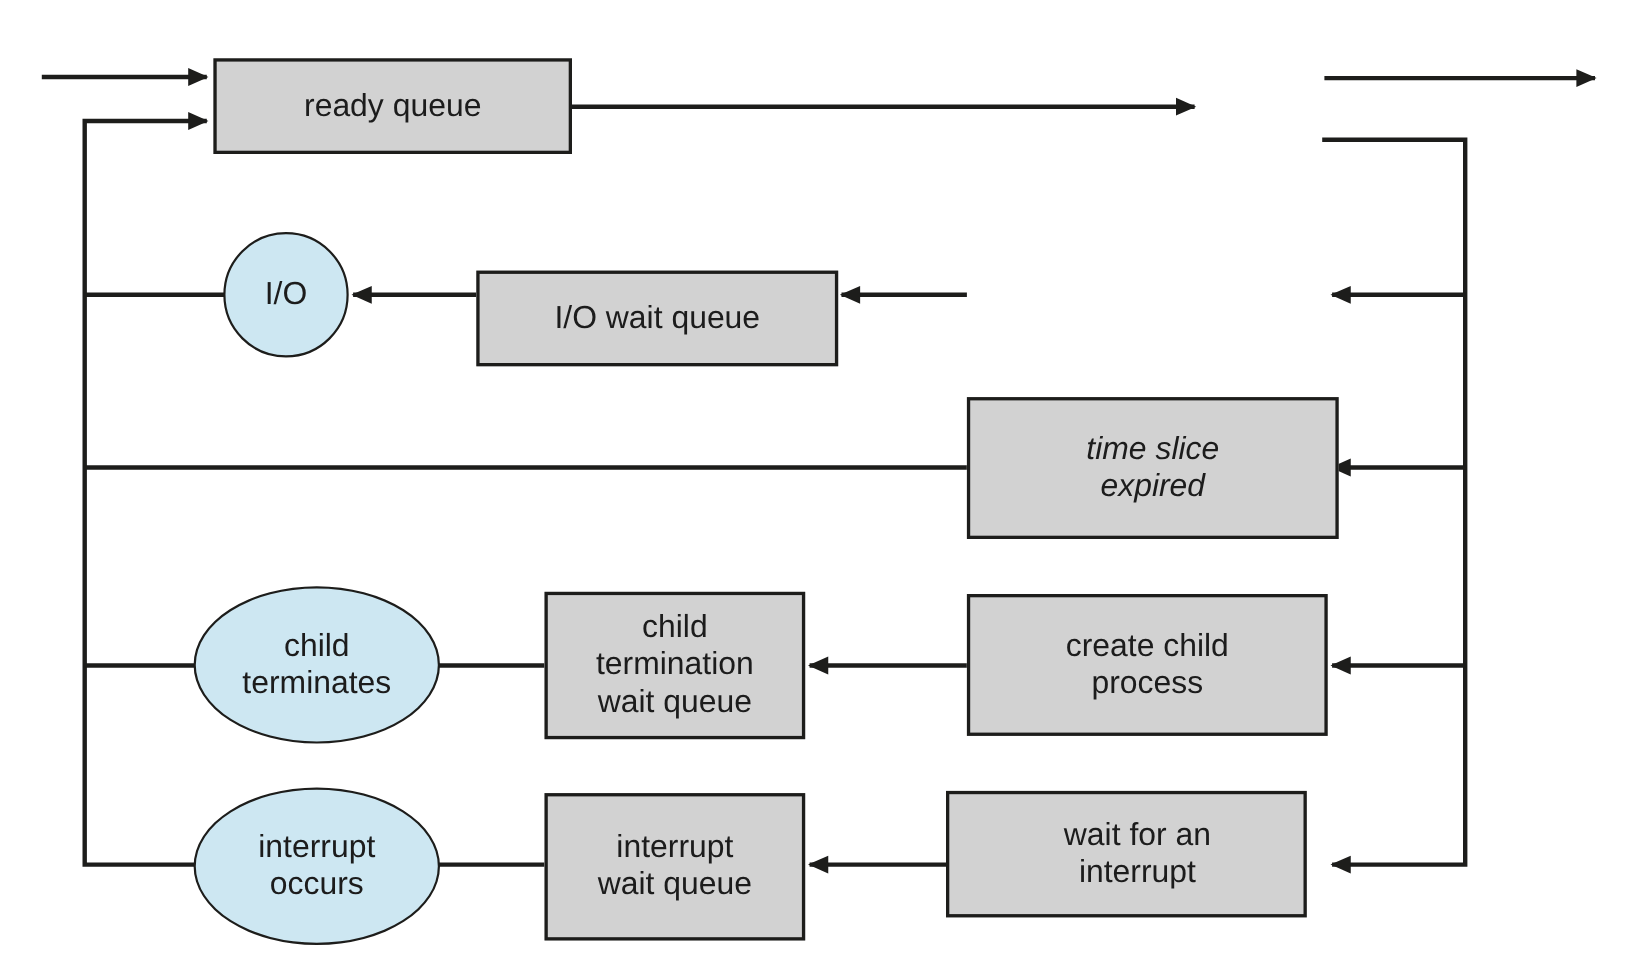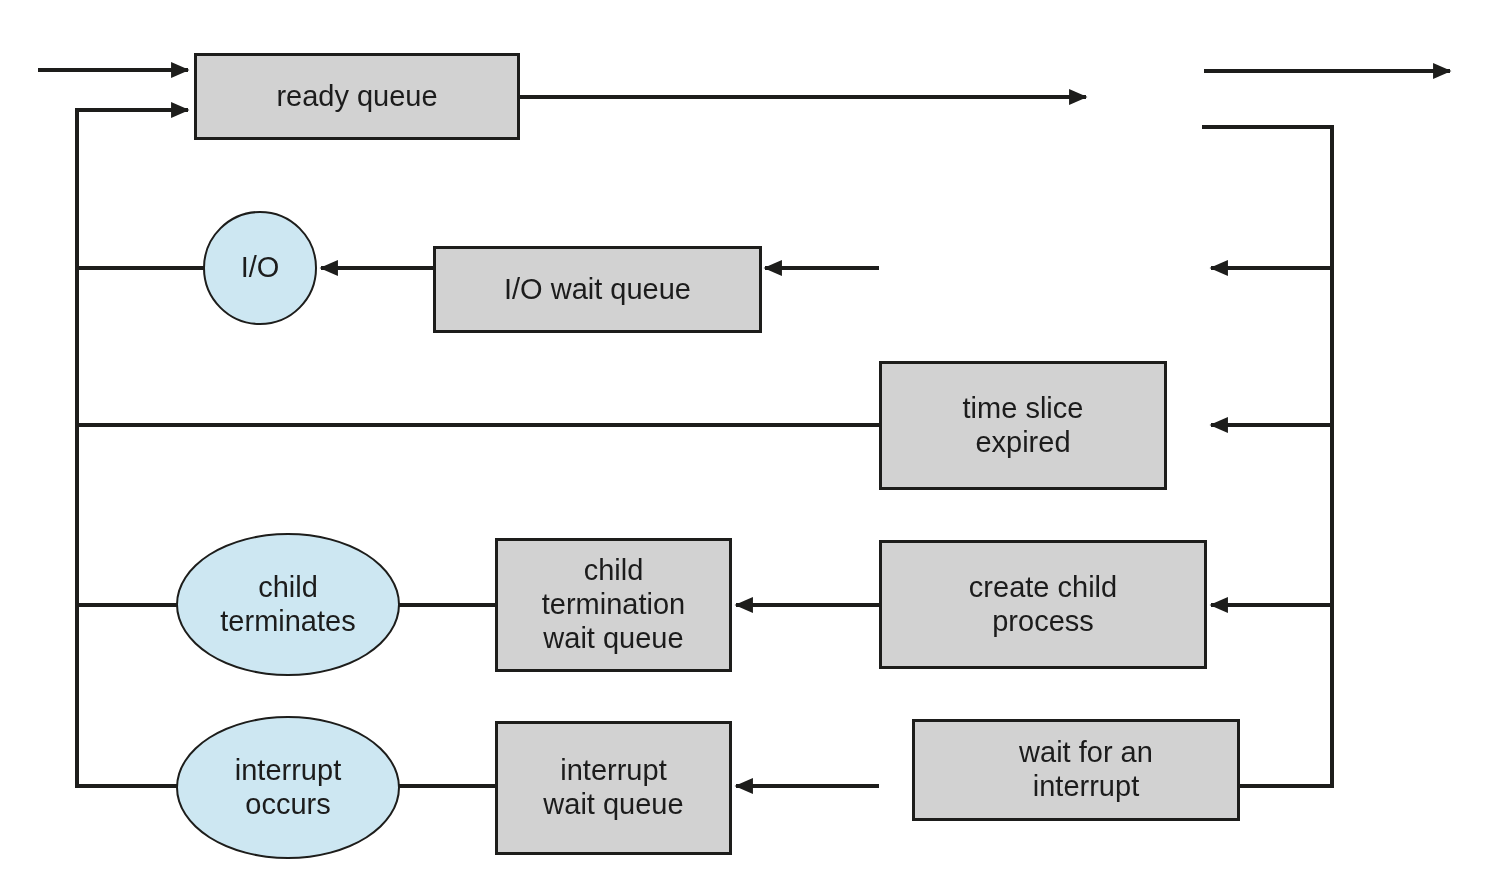--- a/index.html
+++ b/index.html
@@ -71,35 +71,35 @@
   </svg>
 
   <div class="node box" style="left:194px;top:53px;width:326px;height:87px;">ready queue</div>
 
 
   <div class="node circ" style="left:203px;top:211px;width:114px;height:114px;">I/O</div>
 
   <div class="node box" style="left:433px;top:226px;width:329px;height:87px;margin-top:20px;">I/O wait queue</div>
 
 
-  <div class="node box" style="left:879px;top:361px;width:288px;height:129px;">time slice
+  <div class="node box" style="left:879px;top:361px;width:338px;height:129px;font-style:italic;">time slice
 expired</div>
 
   <div class="node circ" style="left:176px;top:533px;width:224px;height:143px;">child
 terminates</div>
 
   <div class="node box" style="left:495px;top:538px;width:237px;height:134px;">child
 termination
 wait queue</div>
 
   <div class="node box" style="left:879px;top:540px;width:328px;height:129px;">create child
 process</div>
 
   <div class="node circ" style="left:176px;top:716px;width:224px;height:143px;">interrupt
 occurs</div>
 
   <div class="node box" style="left:495px;top:721px;width:237px;height:134px;">interrupt
 wait queue</div>
 
-  <div class="node box" style="left:912px;top:719px;width:328px;height:102px;padding-left:20px;">wait for an
+  <div class="node box" style="left:860px;top:719px;width:328px;height:115px;padding-left:20px;">wait for an
 interrupt</div>
 
 </div>
 
 </body></html>

